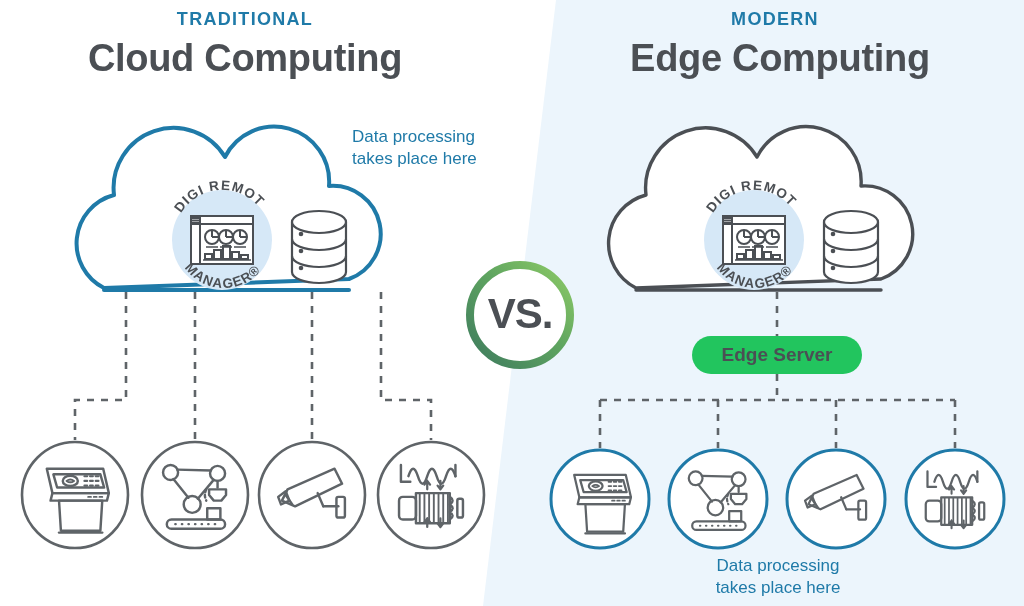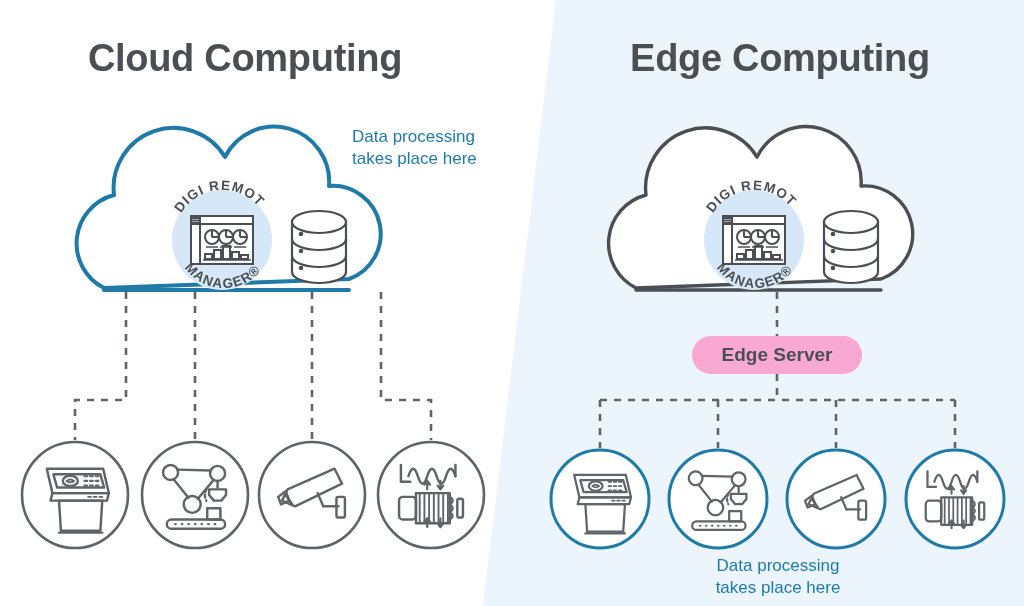--- a/index.html
+++ b/index.html
@@ -40,21 +40,21 @@
     position:absolute;color:#1f7aa8;font-weight:normal;font-size:17px;
     line-height:1.28;
   }
   #callout-left{left:352px;top:126px;}
   #callout-right{left:704px;top:555px;text-align:center;width:148px;}
 
   
   #edge-server-pill{
     position:absolute;left:692px;top:336px;
     width:170px;height:38px;border-radius:19px;
-    background:#f9a8d4;
+    background:#22c55e;
     display:flex;align-items:center;justify-content:center;
     color:#4b4f54;font-weight:bold;font-size:19px;
     z-index:4;
   }
 
   
   #vs-badge{
     position:absolute;left:463px;top:258px;width:114px;height:114px;z-index:6;
   }
   #vs-badge .ring{position:absolute;inset:0;}
@@ -300,32 +300,40 @@
         <circle cx="836" cy="499" r="49" fill="#ffffff" stroke="#1f7aa8" stroke-width="3"></circle>
         <use href="#ic-camera" x="793" y="456" width="86" height="86"></use>
       </g>
       <g>
         <circle cx="955" cy="499" r="49" fill="#ffffff" stroke="#1f7aa8" stroke-width="3"></circle>
         <use href="#ic-motor" x="912" y="456" width="86" height="86"></use>
       </g>
     </g>
   </svg>
 
+  <div class="kicker" id="kicker-left">TRADITIONAL</div>
   <div class="h1" id="title-left">Cloud Computing</div>
 
+  <div class="kicker" id="kicker-right">MODERN</div>
   <div class="h1" id="title-right">Edge Computing</div>
 
   <div class="callout" id="callout-left">
     <div>Data processing</div>
     <div>takes place here</div>
   </div>
 
   <div class="callout" id="callout-right">
     <div>Data processing</div>
     <div>takes place here</div>
   </div>
 
   <div id="edge-server-pill">
     <span>Edge Server</span>
   </div>
 
+  <div id="vs-badge">
+    <svg class="ring" width="114" height="114" viewBox="0 0 114 114">
+      <circle cx="57" cy="57" r="50" fill="#ffffff" stroke="url(#vsgrad)" stroke-width="8"></circle>
+    </svg>
+    <div class="vs-text">VS.</div>
+  </div>
 
 </div>
 
 </body></html>

